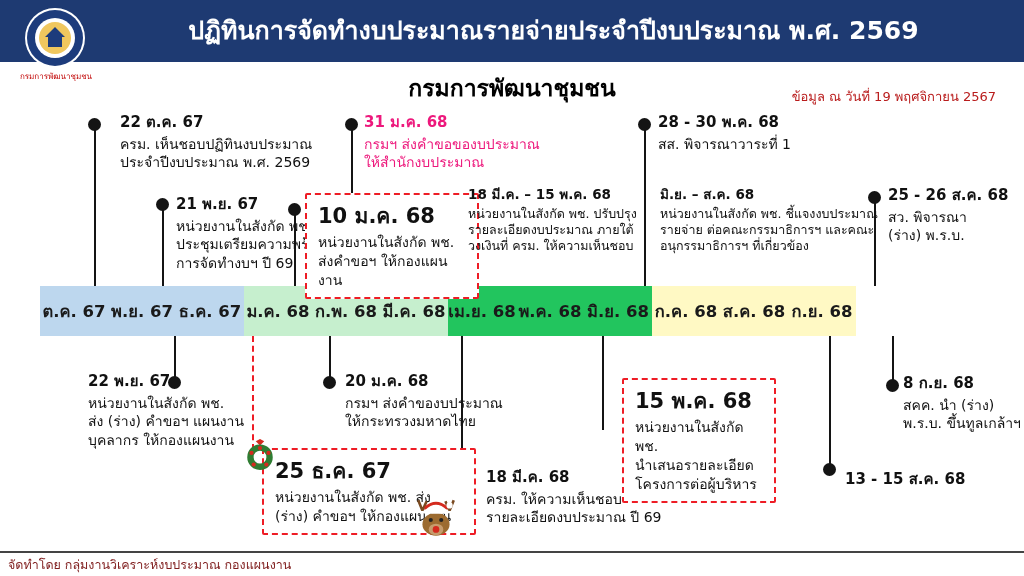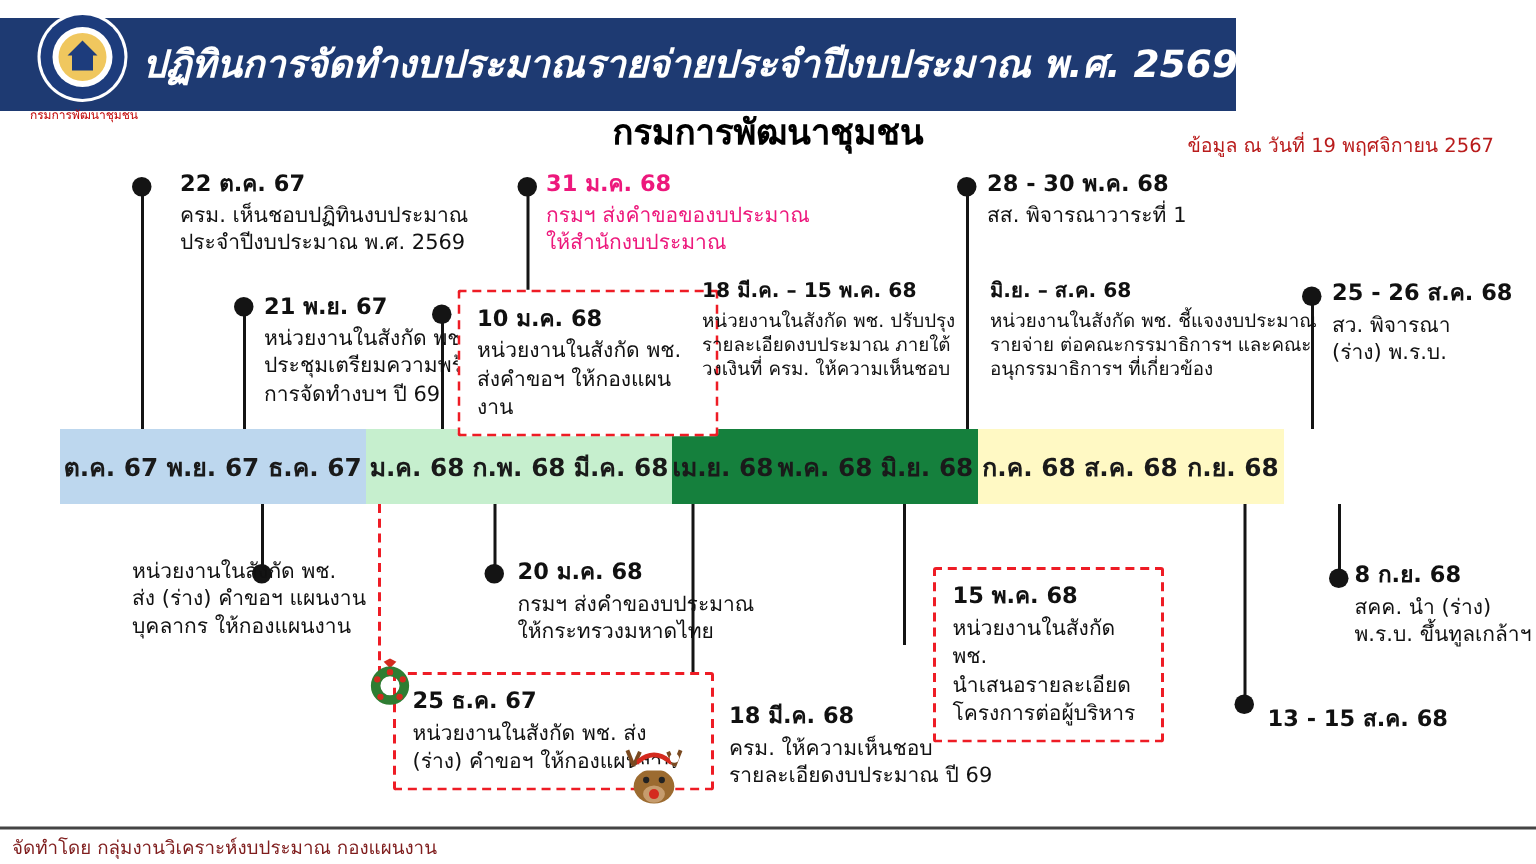--- a/index.html
+++ b/index.html
@@ -1,45 +1,45 @@
 <!DOCTYPE html>
 <html><head>
 <meta charset="utf-8">
 <style>
   html,body{margin:0;padding:0;background:#fff;}
   #stage{position:relative;width:1024px;height:576px;background:#fff;overflow:hidden;
          font-family:"DejaVu Sans","Liberation Sans",sans-serif;color:#111;}
   
-  .header{position:absolute;left:0;top:12px;width:824px;height:62px;background:#1e3a72;font-style:italic;}
+  .header{position:absolute;left:0;top:0;width:1024px;height:62px;background:#1e3a72;}
   .header .title{position:absolute;left:95px;right:12px;top:0;height:62px;line-height:62px;
                  text-align:center;color:#fff;font-size:25px;font-weight:bold;white-space:nowrap;}
   .logo{position:absolute;left:24px;top:7px;width:62px;height:62px;z-index:5;}
   .logo-caption{position:absolute;left:6px;top:70px;width:100px;text-align:center;
                 font-size:8px;color:#c00000;z-index:5;}
   .subtitle{position:absolute;left:0;top:70px;width:1024px;text-align:center;
             font-size:23px;font-weight:bold;color:#000;}
   .data-date{position:absolute;right:28px;top:86px;font-size:13px;color:#b91c1c;}
   
   .bar{position:absolute;left:40px;top:286px;width:816px;height:50px;display:flex;}
   .cell{flex:1;display:flex;align-items:center;justify-content:center;
         font-size:16.5px;font-weight:bold;color:#1a1a1a;white-space:nowrap;}
-  .q1{background:#BDD7EE;} .q2{background:#C6EFCE;} .q3{background:#15803d;} .q4{background:#FFF9C4;}
+  .q1{background:#BDD7EE;} .q2{background:#C6EFCE;} .q3{background:#22c55e;} .q4{background:#FFF9C4;}
   
   .vline{position:absolute;width:2.5px;background:#141414;}
   .rvline{position:absolute;width:0;border-left:2.5px dashed #ee1c25;}
   .dot{position:absolute;width:13px;height:13px;border-radius:50%;background:#141414;}
   
   .ev{position:absolute;font-size:14px;line-height:1.32;color:#111;}
   .ev .d{font-weight:bold;font-size:15px;white-space:nowrap;margin-bottom:2px;}
   .ev .t{white-space:pre-line;}
   .ev.small{line-height:1.3;} .ev.small .d{font-size:13.5px;} .ev.small .t{font-size:12.5px;}
   .pink .d,.pink .t{color:#ed187c;}
   .dash-box{position:absolute;border:2.2px dashed #ee1c25;background:#fff;
             padding:7px 11px;font-size:14px;line-height:1.35;border-radius:2px;}
-  .dash-box .d{font-weight:bold;font-size:15px;margin-bottom:3px;white-space:nowrap;}
+  .dash-box .d{font-weight:bold;font-size:21px;margin-bottom:3px;white-space:nowrap;}
   .dash-box .t{white-space:pre-line;}
   .deco{position:absolute;z-index:6;}
   
   .footer-rule{position:absolute;left:0;top:551px;width:1024px;height:1.5px;background:#444;}
   .footer{position:absolute;left:8px;top:555px;font-size:12.5px;color:#7f1d1d;}
 </style>
 </head>
 <body>
 
 <div id="stage">
@@ -157,20 +157,21 @@
 อนุกรรมาธิการฯ ที่เกี่ยวข้อง</div>
   </div>
 
   <div class="ev" style="left:888px;top:186px;">
     <div class="d">25 - 26 ส.ค. 68</div>
     <div class="t">สว. พิจารณา
 (ร่าง) พ.ร.บ.</div>
   </div>
 
   <div class="ev" style="left:88px;top:372px;">
+    <div class="d">22 พ.ย. 67</div>
     <div class="t">หน่วยงานในสังกัด พช.
 ส่ง (ร่าง) คำขอฯ แผนงาน
 บุคลากร ให้กองแผนงาน</div>
   </div>
 
   <div class="dash-box" style="left:262px;top:448px;width:188px;">
     <div class="d">25 ธ.ค. 67</div>
     <div class="t">หน่วยงานในสังกัด พช. ส่ง
 (ร่าง) คำขอฯ ให้กองแผนงาน</div>
   </div>

